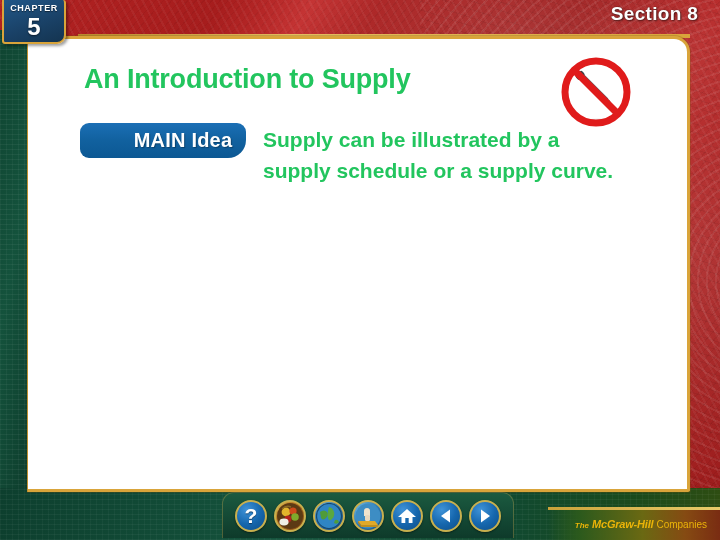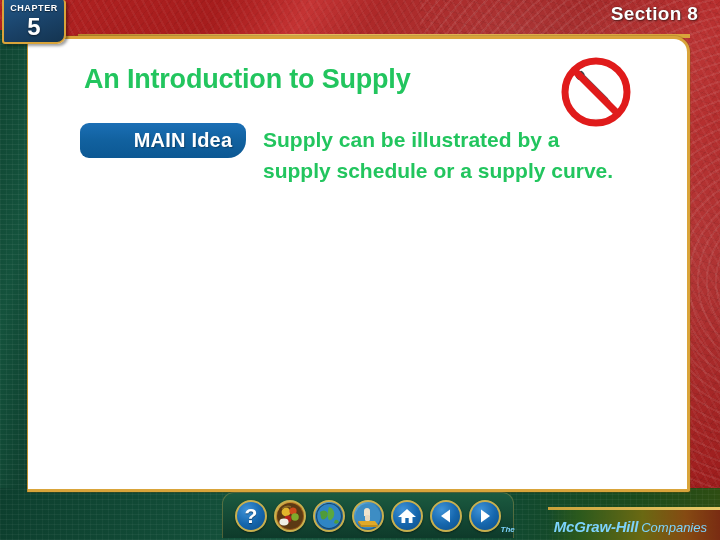--- a/index.html
+++ b/index.html
@@ -234,26 +234,26 @@
 
   
   .mgh {
     position: absolute;
     right: 6px; bottom: 6px;
     height: 17px;
     padding: 1px 7px 1px 6px;
     display: flex;
     align-items: baseline;
     gap: 3px;
-    color: #7dd3fc;
+    color: #eab308;
     white-space: nowrap;
   }
   .mgh .the { font-size: 8px; font-style: italic; font-weight: bold; }
-  .mgh .mg  { font-size: 15px; font-style: italic; font-weight: bold; letter-spacing: -.2px; margin-left: 36px; }
-  .mgh .co  { font-size: 13px; font-style: italic; }
+  .mgh .mg  { font-size: 11px; font-style: italic; font-weight: bold; letter-spacing: -.2px; }
+  .mgh .co  { font-size: 10px; }
   .mgh-band {
     position: absolute;
     right: 0; bottom: 0;
     width: 172px; height: 30px;
     background: linear-gradient(90deg, rgba(27,74,42,0) 0%, #2c5a1c 18%, #6e6a12 55%, #8a4a12 80%, #7d2a12 100%);
     opacity: .95;
   }
   .mgh-topline {
     position: absolute;
     right: 0; bottom: 30px;

